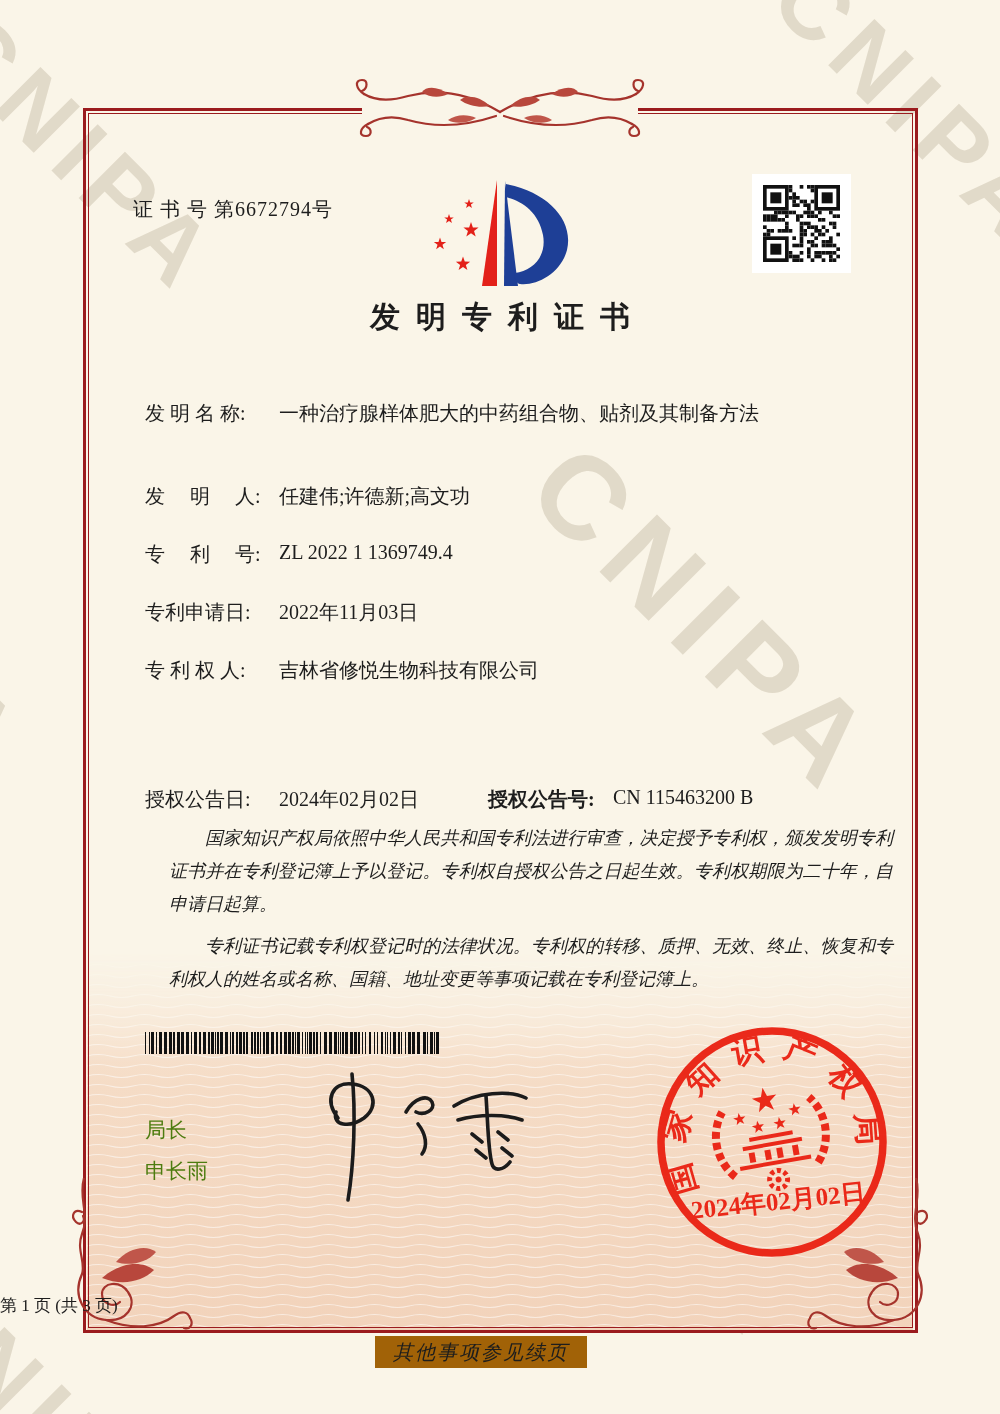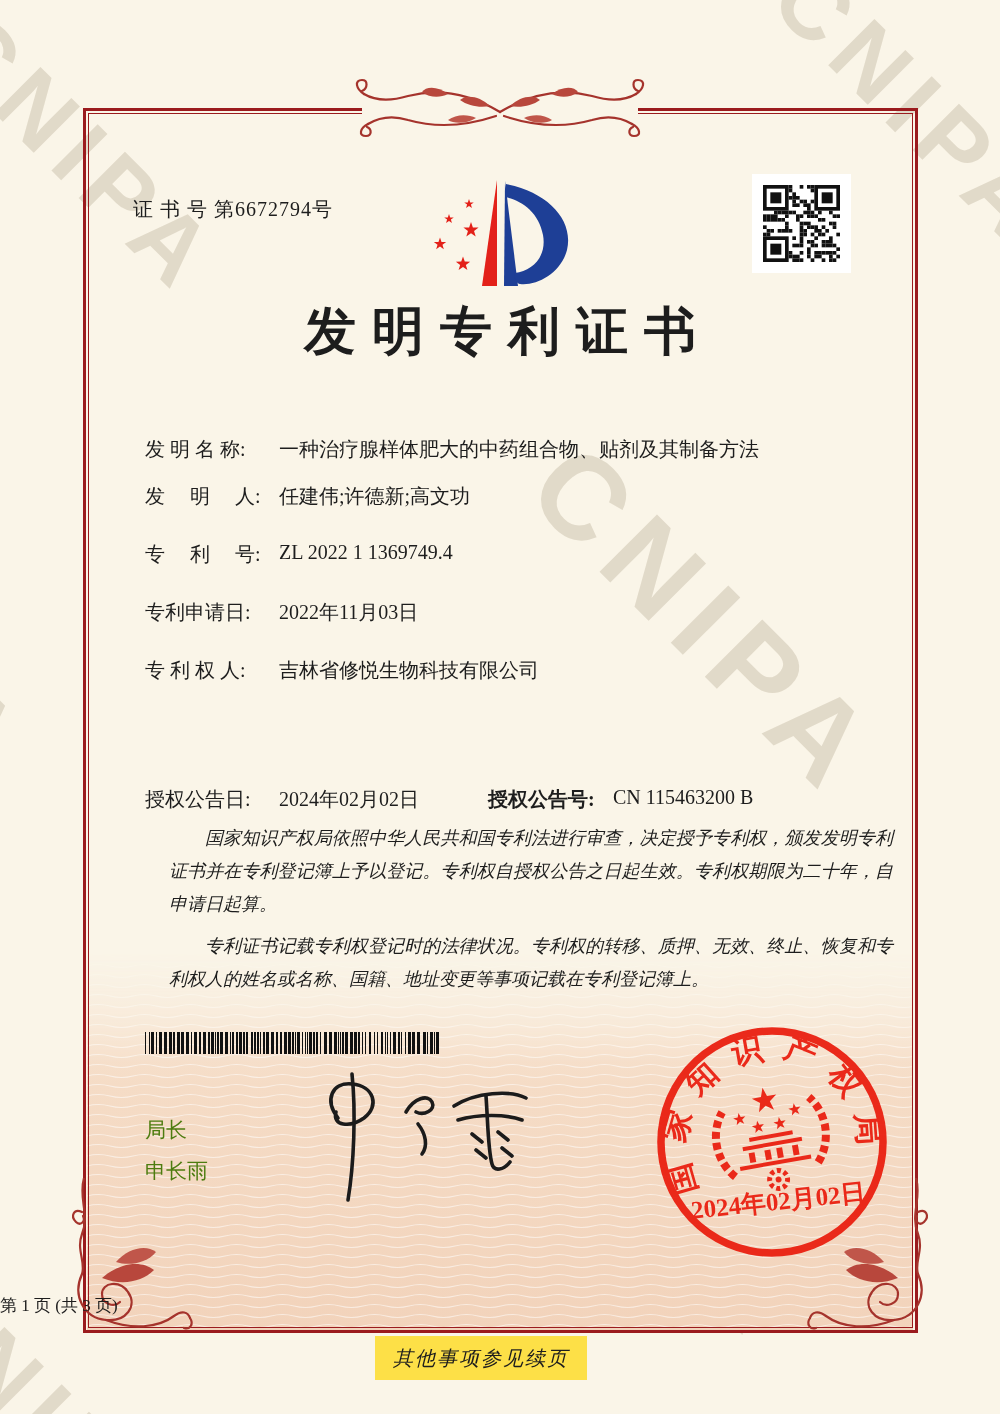--- a/index.html
+++ b/index.html
@@ -15,34 +15,34 @@
          border:3.5px solid #9b1b1e;z-index:3;pointer-events:none;}
   .frame-inner{position:absolute;left:2px;top:2px;right:2px;bottom:2px;border:1.5px solid #9b1b1e;}
   
   .waves{position:absolute;left:87px;top:952px;width:826px;height:378px;z-index:2;
          background:linear-gradient(180deg,#f9ecdd 0%,#f5dcc6 35%,#f2d3bb 100%);
          -webkit-mask-image:linear-gradient(180deg,transparent 0,#000 110px);
          mask-image:linear-gradient(180deg,transparent 0,#000 110px);}
   .content{position:absolute;inset:0;z-index:4;}
   .certno{position:absolute;left:133px;top:176px;font-size:20px;letter-spacing:1px;margin-top:20px;}
   .title{position:absolute;left:0;top:297px;width:1000px;text-align:center;
-         font-size:52px;font-weight:bold;letter-spacing:16px;text-indent:16px;}
+         font-size:30px;font-weight:bold;letter-spacing:16px;text-indent:16px;}
   .row{position:absolute;left:145px;width:726px;font-size:20px;display:flex;}
   .row .lbl{flex:0 0 134px;white-space:pre;}
   .row .val{flex:1;}
   .addr2{padding-left:30px;}
   .grant .lbl2{position:absolute;left:343px;white-space:pre;font-weight:bold;}
   .grant .val2{position:absolute;left:468px;}
   .paras{position:absolute;left:145px;top:822px;width:724px;font-size:18px;
          line-height:33px;font-style:italic;text-align:justify;margin-left:24px;}
   .paras p{margin:0 0 9px 0;text-indent:2em;}
   .sig-label{position:absolute;left:145px;font-size:21px;
              font-family:"Liberation Sans","DejaVu Sans",sans-serif;color:#4d7c0f;}
   .pagefoot{position:absolute;left:0;top:1294px;width:956px;text-align:left;font-size:17px;}
-  .notebox{position:absolute;left:375px;top:1336px;width:212px;height:44px;background:#fde047;
+  .notebox{position:absolute;left:375px;top:1336px;width:212px;height:32px;background:#a16207;
            display:flex;align-items:center;justify-content:center;
            font-size:20px;font-style:italic;letter-spacing:2px;}
   .qrbox{position:absolute;left:752px;top:174px;width:99px;height:99px;background:#fff;}
   svg{display:block;}
 </style>
 </head>
 <body>
 
 <div class="wm" style="left:-6px;top:-10px;font-size:95px">CNIPA</div>
 <div class="wm" style="left:828px;top:-58px;font-size:95px">CNIPA</div>
@@ -296,21 +296,21 @@
           <rect x="47.666666666666664" y="73.33333333333333" width="3.6666666666666665" height="3.6666666666666665"></rect>
           <rect x="58.666666666666664" y="73.33333333333333" width="3.6666666666666665" height="3.6666666666666665"></rect>
           <rect x="66" y="73.33333333333333" width="3.6666666666666665" height="3.6666666666666665"></rect>
           <rect x="69.66666666666666" y="73.33333333333333" width="3.6666666666666665" height="3.6666666666666665"></rect>
         </g>
       </svg>
   </div>
 
   <div class="title">发明专利证书</div>
 
-  <div class="row" style="top:436px">
+  <div class="row" style="top:400px">
     <span class="lbl">发 明 名 称: </span>
     <span class="val">一种治疗腺样体肥大的中药组合物、贴剂及其制备方法</span>
   </div>
   <div class="row" style="top:483px">
     <span class="lbl">发　 明　 人: </span>
     <span class="val">任建伟;许德新;高文功</span>
   </div>
   <div class="row" style="top:541px">
     <span class="lbl">专　 利　 号: </span>
     <span class="val">ZL 2022 1 1369749.4</span>

